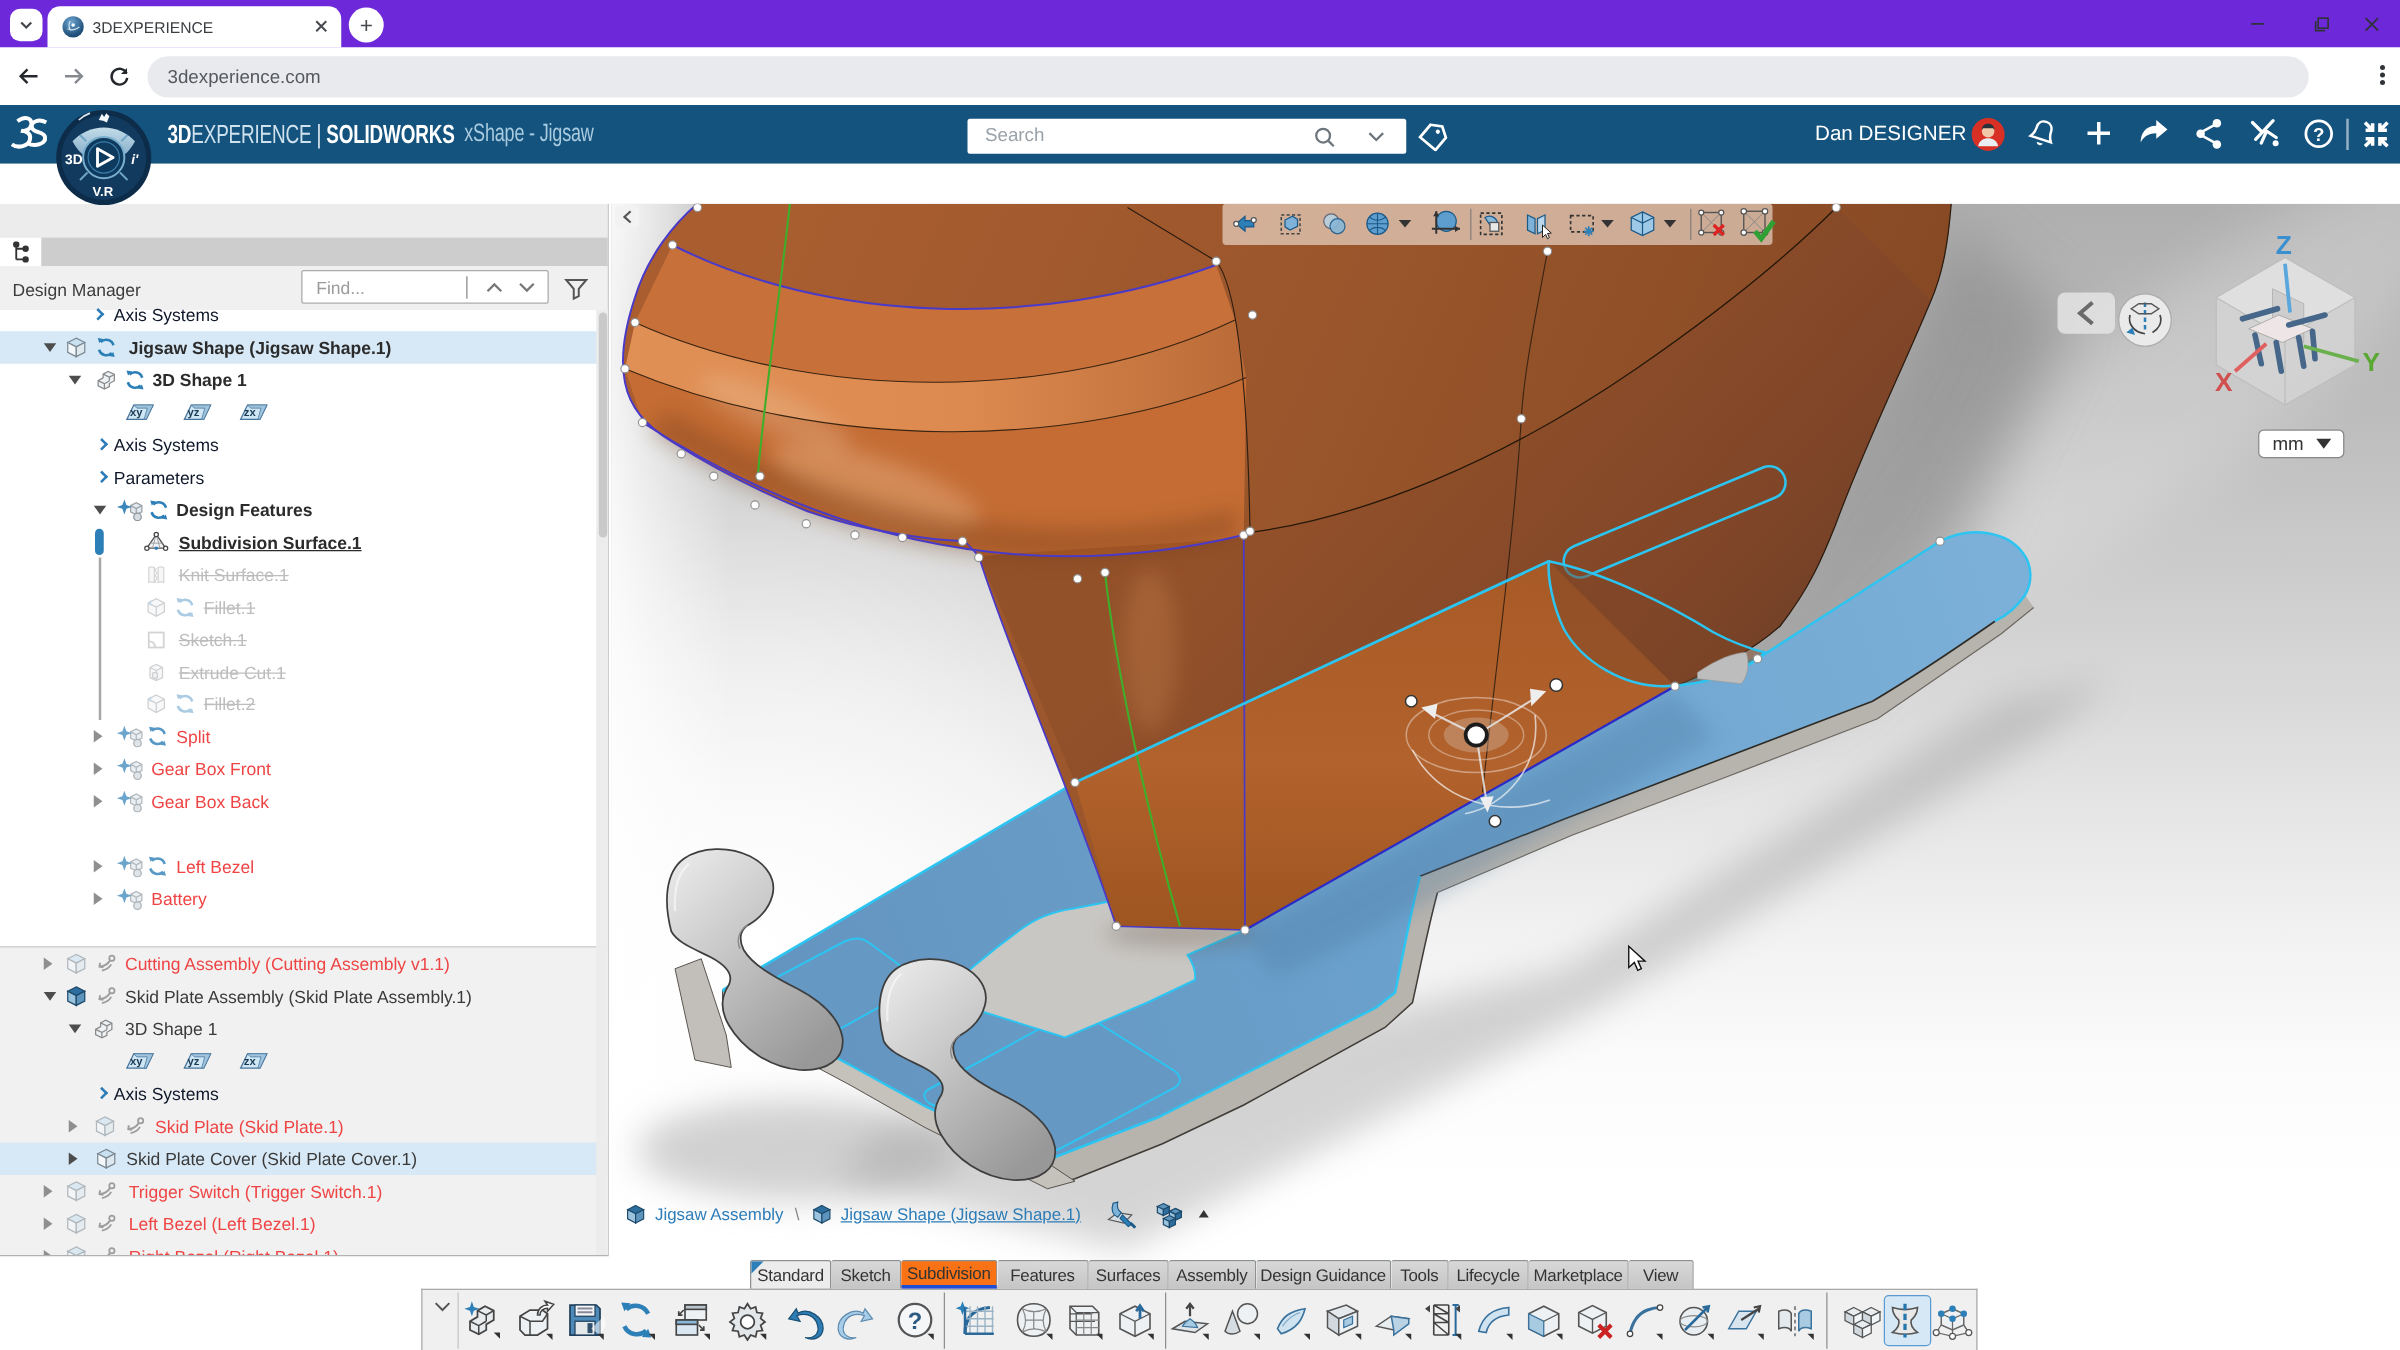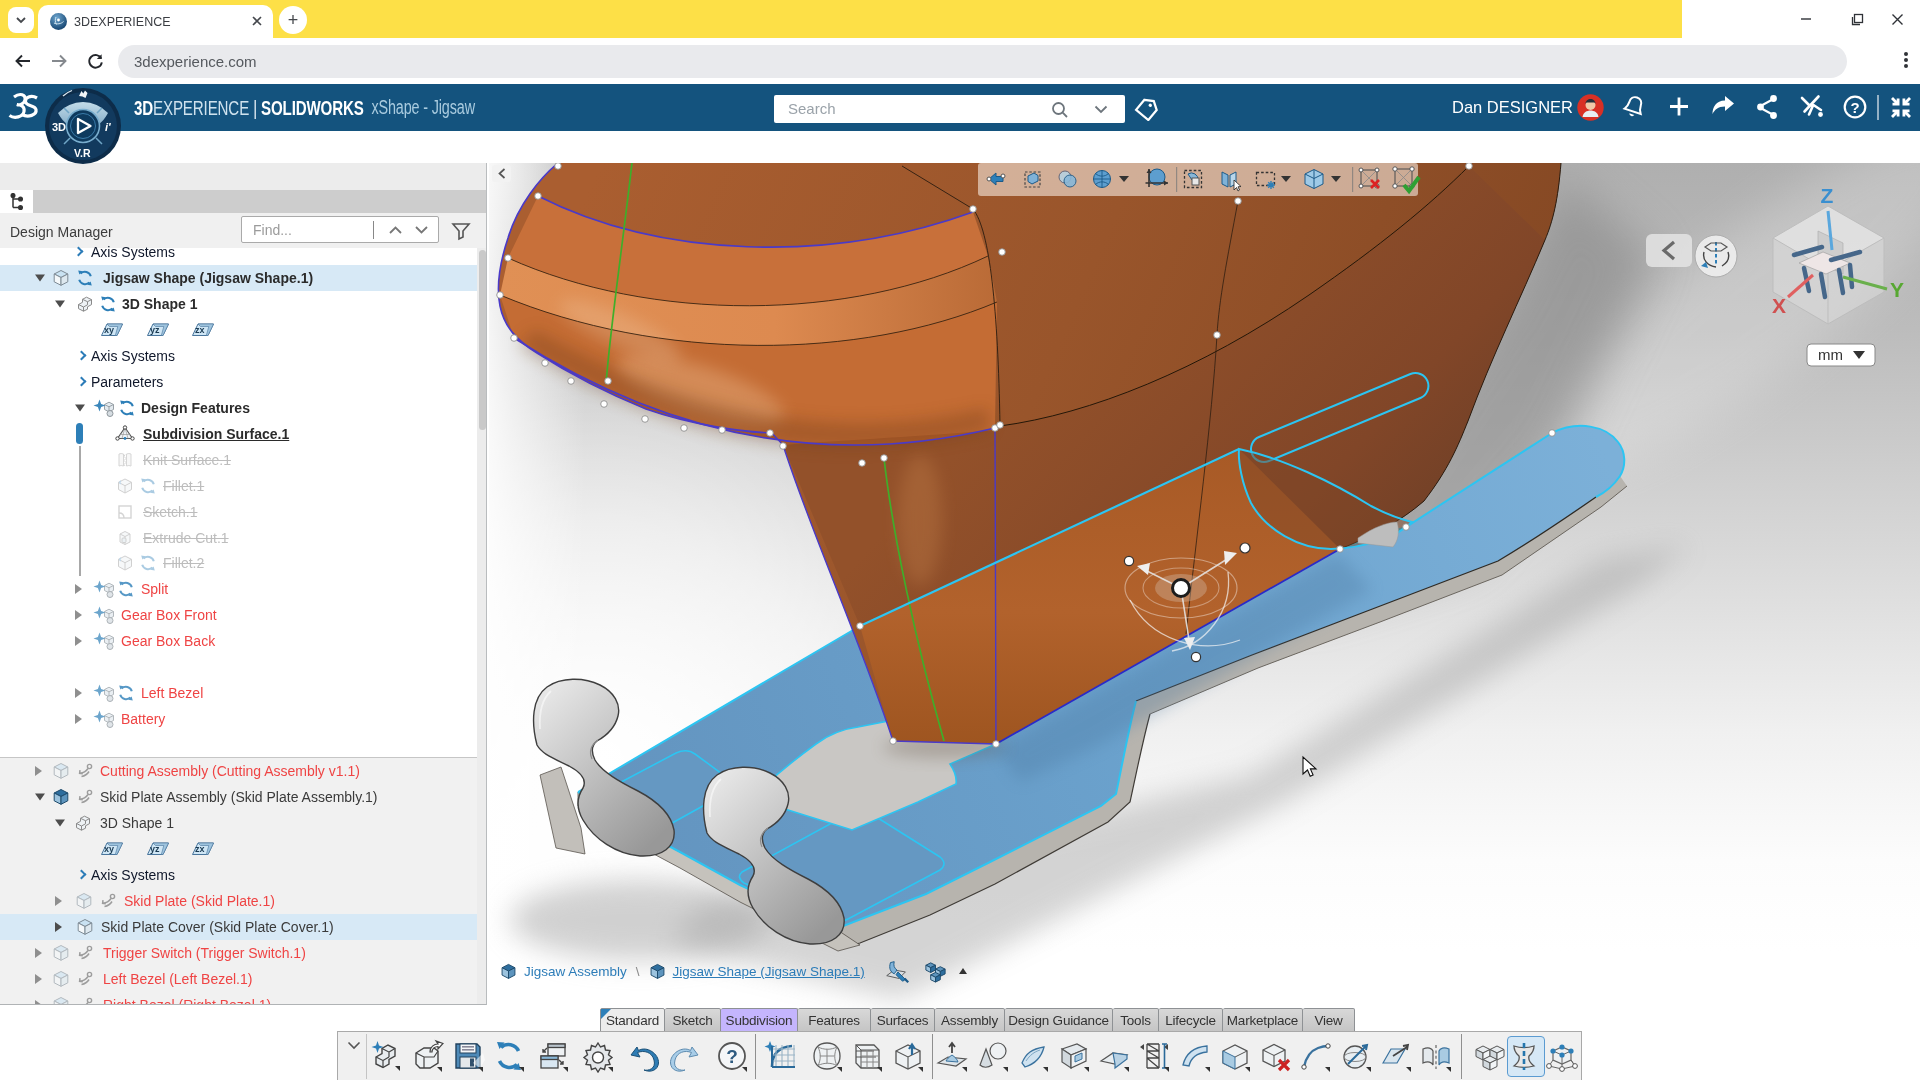--- a/index.html
+++ b/index.html
@@ -1,19 +1,19 @@
 <!DOCTYPE html>
 <html><head><meta charset="utf-8">
 <style>
 *{margin:0;padding:0;box-sizing:border-box}
 html,body{width:1920px;height:1080px;overflow:hidden;font-family:"Liberation Sans",sans-serif;background:#fff}
 #root{position:absolute;left:0;top:0;width:1920px;height:1080px;overflow:hidden}
 .abs{position:absolute}
 
-#tabstrip{position:absolute;left:0;top:0;width:1682px;height:38px;background:#fde047}
+#tabstrip{position:absolute;left:0;top:0;width:1920px;height:38px;background:#6d28d9}
 #tabstrip .circbtn{position:absolute;width:26px;height:26px;background:#fff;border-radius:8px;top:7px;display:flex;align-items:center;justify-content:center}
 #tab{position:absolute;left:38px;top:5px;width:235px;height:33px;background:#fff;border-radius:10px 10px 0 0;display:flex;align-items:center}
 #tab .fav{width:17px;height:17px;border-radius:50%;margin-left:12px;background:radial-gradient(circle at 40% 28%,#6ea6cf,#1b4b77 72%);position:relative}
 #tab .title{font-size:12.5px;color:#3a3d42;margin-left:7px}
 #tab .close{position:absolute;right:8px;font-size:14px;color:#45484d}
 #newtab{position:absolute;left:279px;top:6px;width:28px;height:28px;background:#fff;border-radius:50%;display:flex;align-items:center;justify-content:center;font-size:18px;color:#45484d}
 .winctl{position:absolute;top:0;height:38px;width:46px;display:flex;align-items:center;justify-content:center;color:#2f3237}
 #addrbar{position:absolute;left:0;top:38px;width:1920px;height:46px;background:#fff}
 .navic{position:absolute;top:50%;transform:translateY(-50%);font-size:19px;color:#24272c}
 #urlpill{position:absolute;left:118px;top:7px;width:1729px;height:33px;border-radius:17px;background:#e9eaed;display:flex;align-items:center}
@@ -48,21 +48,21 @@
 .row .strike{color:#bdbdbd;text-decoration:line-through}
 .row .bold{font-weight:bold;color:#2b2b2b}
 .row svg{flex:none}
 .row .t{position:absolute;white-space:nowrap}
 .row u{text-decoration:underline}
 
 #crumb{position:absolute;left:500px;top:956px;height:30px;display:flex;align-items:center;font-size:13.5px}
 #tabbar{position:absolute;left:600px;top:1008px;height:24px;display:flex}
 .btab{height:24px;border:1px solid #8e9194;border-left:none;background:linear-gradient(#d8d8d8,#c5c5c5);font-size:13.5px;color:#333;display:flex;align-items:center;justify-content:center;border-radius:2px 2px 0 0;white-space:nowrap;letter-spacing:-.2px}
 .btab.first{border-left:1px solid #8e9194}
-.btab.active{background:#c4b5fd;border-bottom:1px solid #1d4ed8}
+.btab.active{background:#f97316;border-bottom:4px solid #1d4ed8}
 #btoolbar{position:absolute;left:337px;top:1031px;width:1245px;height:49px;background:#f0f0f0;border:1px solid #a9a9a9;border-bottom:none}
 </style></head>
 <body>
 <div id="root">
     <svg width="0" height="0" style="position:absolute">
       <defs>
 <symbol id="icube" viewBox="0 0 18 18">
           <path d="M9 1.5 L15.8 5 L9 8.5 L2.2 5 Z" fill="#c9e2f2" stroke="#7d8a94"></path>
           <path d="M2.2 5 L9 8.5 L9 16.3 L2.2 12.8 Z" fill="#f4f8fa" stroke="#7d8a94"></path>
           <path d="M15.8 5 L9 8.5 L9 16.3 L15.8 12.8 Z" fill="#dde8ef" stroke="#7d8a94"></path>

